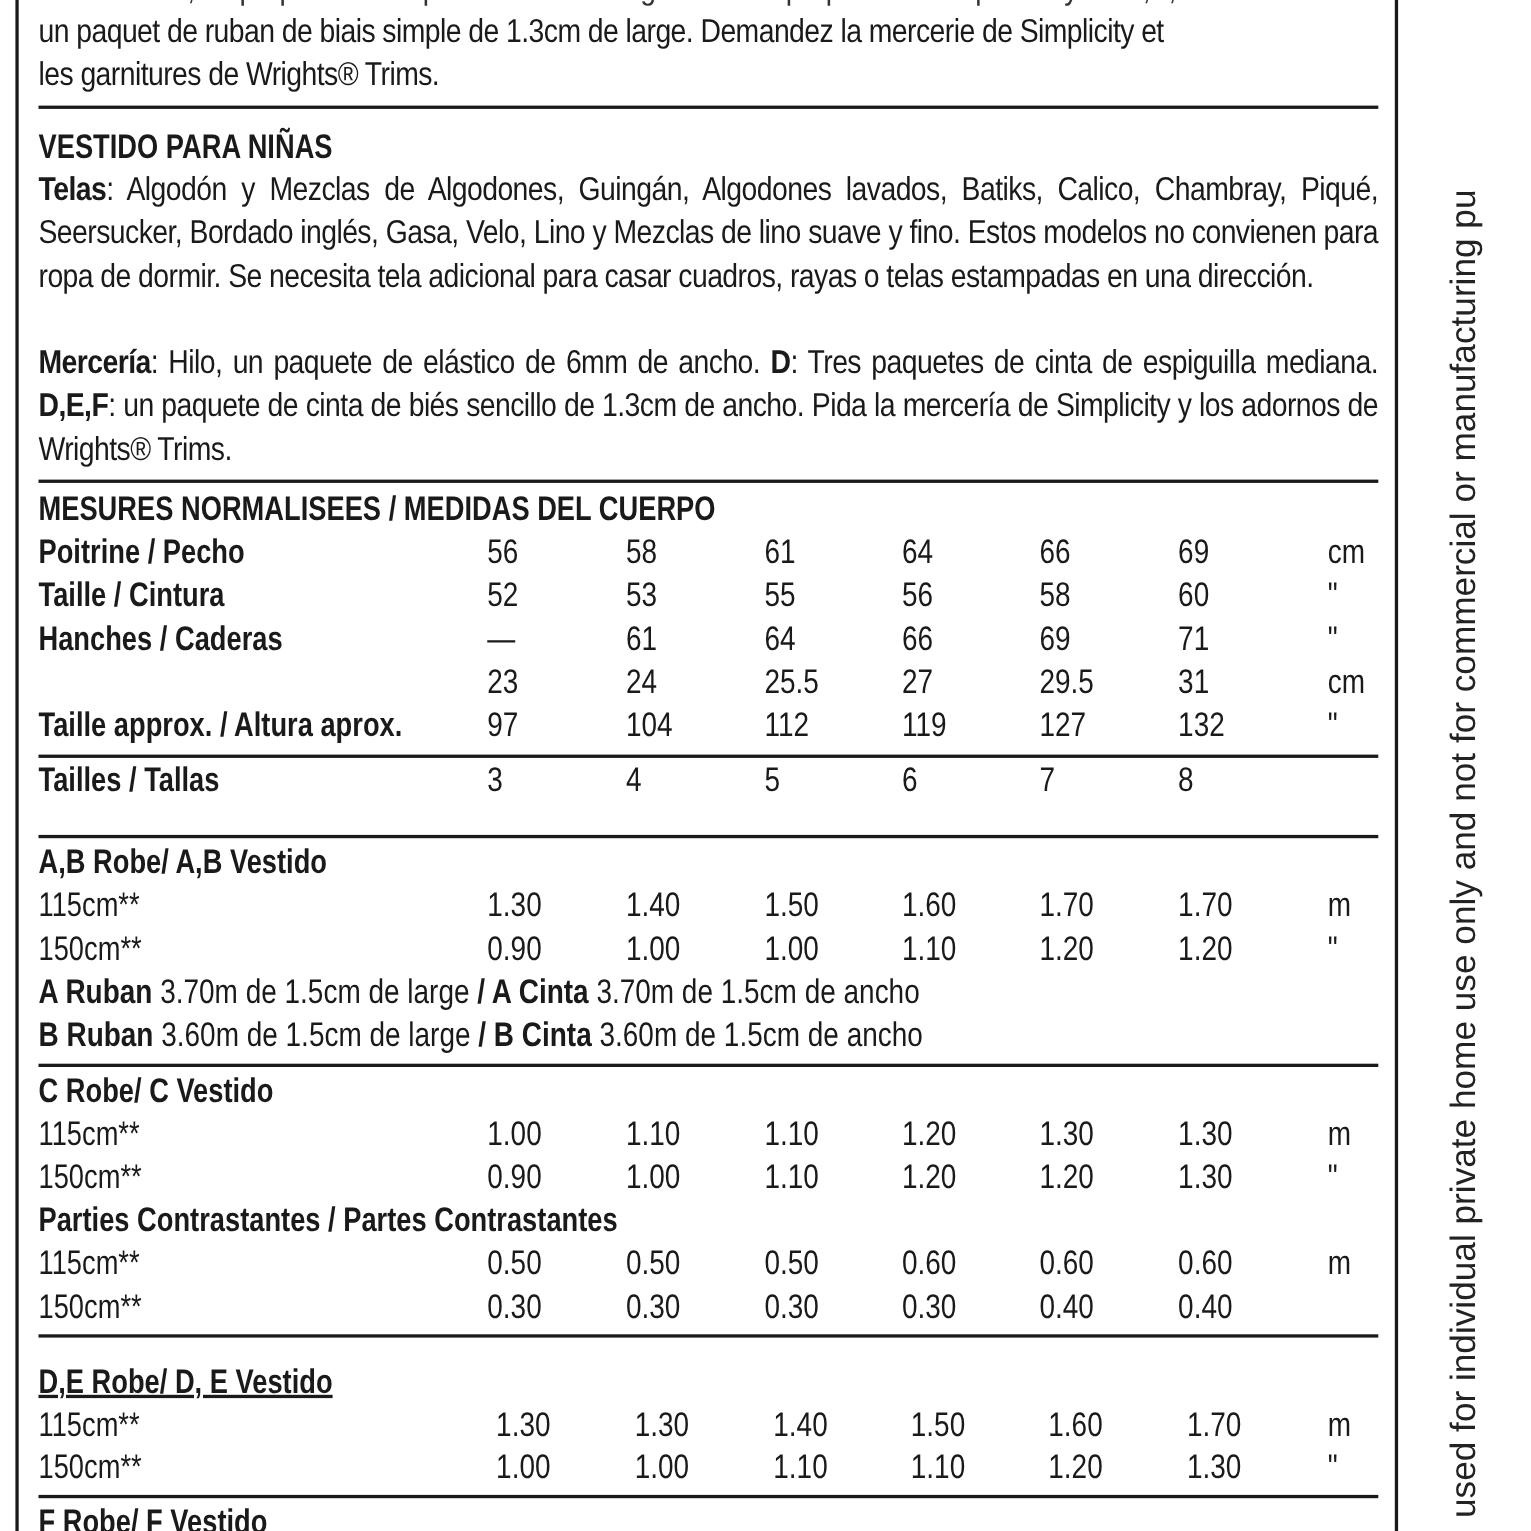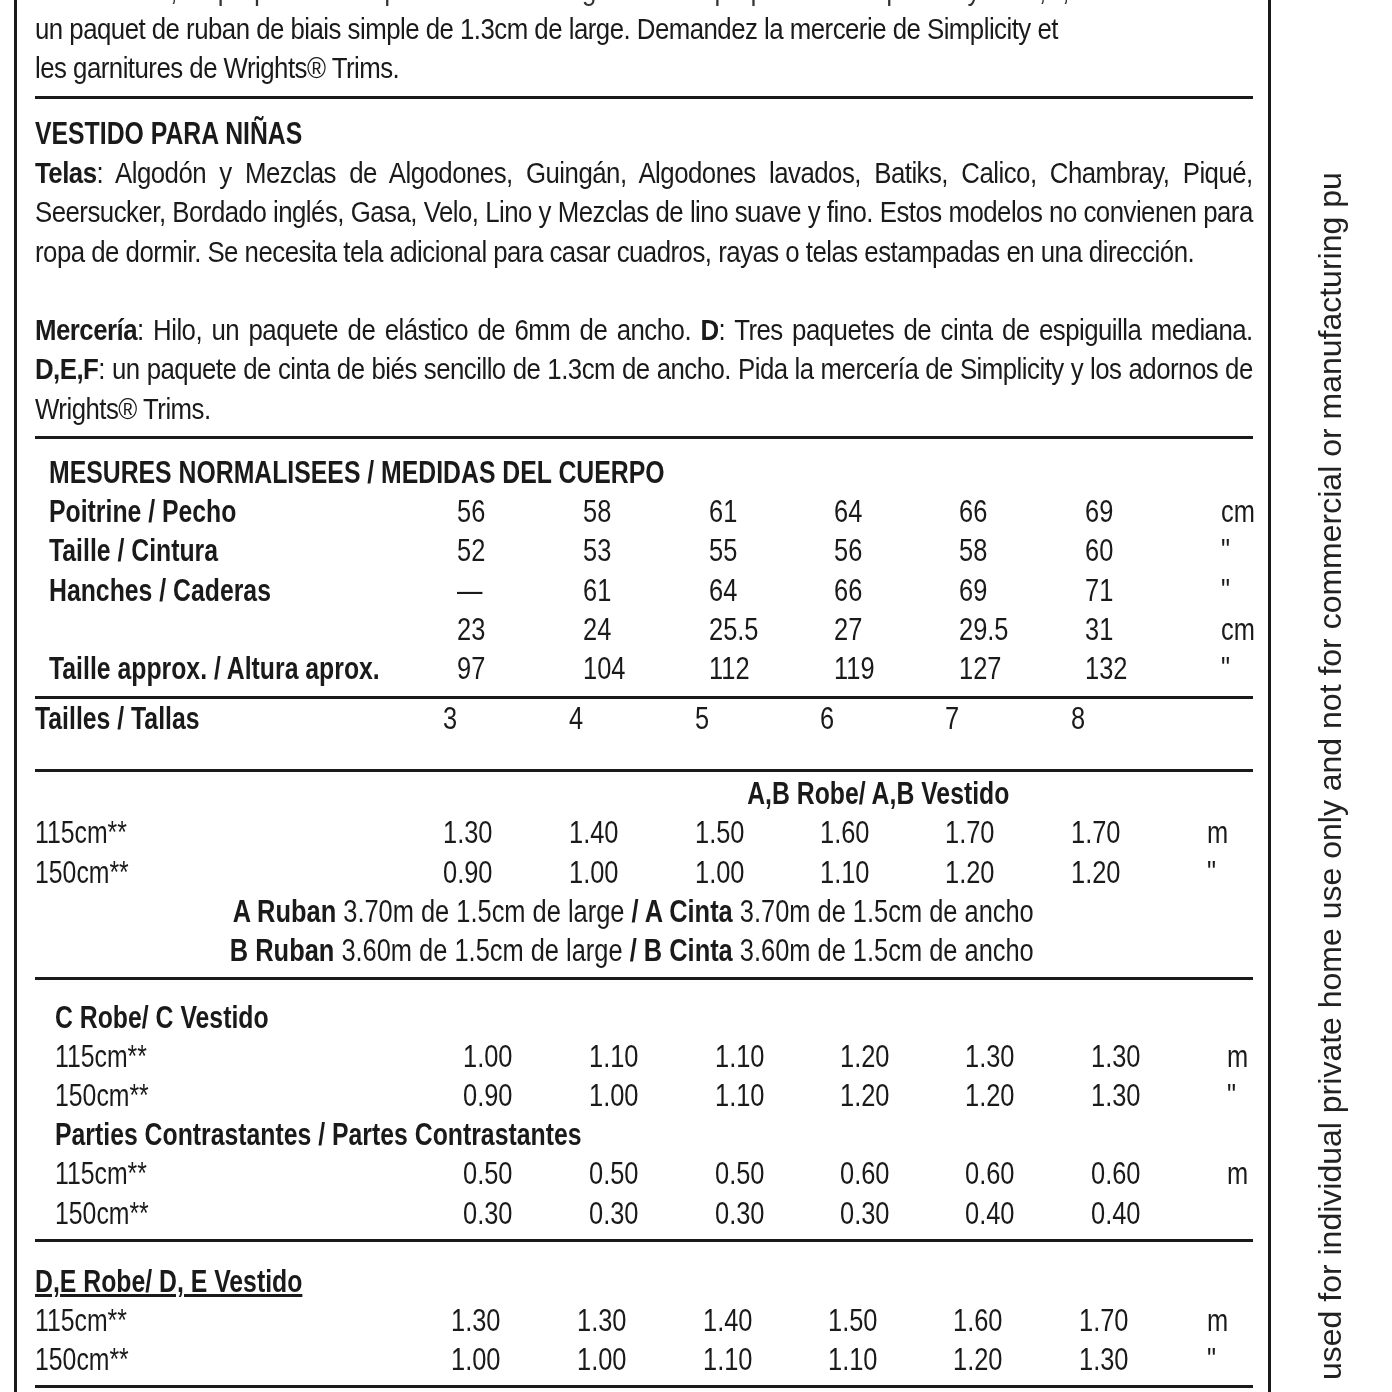--- a/index.html
+++ b/index.html
@@ -84,21 +84,21 @@
       <div class="para" style="height:157px;">
         <span class="b">Telas</span><span>: Algodón y Mezclas de Algodones, Guingán, Algodones lavados, Batiks, Calico, Chambray, Piqué, Seersucker, Bordado inglés, Gasa, Velo, Lino y Mezclas de lino suave y fino. Estos modelos no convienen para ropa de dormir. Se necesita tela adicional para casar cuadros, rayas o telas estampadas en una dirección.</span>
       </div>
       <div class="para" style="height:118px;">
         <span class="b">Mercería</span><span>: Hilo, un paquete de elástico de 6mm de ancho. </span><span class="b">D</span><span>: Tres paquetes de cinta de espiguilla mediana. </span><span class="b">D,E,F</span><span>: un paquete de cinta de biés sencillo de 1.3cm de ancho. Pida la mercería de Simplicity y los adornos de Wrights® Trims.</span>
       </div>
     </div>
 
     <div class="rule" style="margin-top:8px;"></div>
 
-    <div style="padding-top:14px;margin-left:14px;">
+    <div style="padding-top:4px;">
       <div class="heading">MESURES NORMALISEES / MEDIDAS DEL CUERPO</div>
       <div id="measure-rows">
           <div class="row">
             <span class="lbl bold">Poitrine / Pecho</span>
             <span class="v c0">56</span>
             <span class="v c1">58</span>
             <span class="v c2">61</span>
             <span class="v c3">64</span>
             <span class="v c4">66</span>
             <span class="v c5">69</span>
@@ -154,21 +154,21 @@
       <span class="v c0">3</span>
       <span class="v c1">4</span>
       <span class="v c2">5</span>
       <span class="v c3">6</span>
       <span class="v c4">7</span>
       <span class="v c5">8</span>
     </div>
 
     <div id="yardage-sections">
         <div class="rule" style="margin-top: 0px;"></div>
-        <div style="padding-top: 2px; text-align: right;">
+        <div style="padding-top: 2px;">
           <div class="heading">A,B Robe/ A,B Vestido</div>
           <div class="row">
             <span class="lbl">115cm**</span>
             <span class="v c0">1.30</span>
             <span class="v c1">1.40</span>
             <span class="v c2">1.50</span>
             <span class="v c3">1.60</span>
             <span class="v c4">1.70</span>
             <span class="v c5">1.70</span>
             <span class="u">m</span>
@@ -180,21 +180,21 @@
             <span class="v c2">1.00</span>
             <span class="v c3">1.10</span>
             <span class="v c4">1.20</span>
             <span class="v c5">1.20</span>
             <span class="u">"</span>
           </div>
           <div class="ribbon"><span class="b">A Ruban</span><span> 3.70m de 1.5cm de large </span><span class="b">/ </span><span class="b">A Cinta</span><span> 3.70m de 1.5cm de ancho</span></div>
           <div class="ribbon"><span class="b">B Ruban</span><span> 3.60m de 1.5cm de large </span><span class="b">/ </span><span class="b">B Cinta</span><span> 3.60m de 1.5cm de ancho</span></div>
         </div>
         <div class="rule" style="margin-top: 6px;"></div>
-        <div style="padding-top: 18px; margin-left: 20px;">
+        <div style="padding-top: 2px;">
           <div class="heading">C Robe/ C Vestido</div>
           <div class="row">
             <span class="lbl">115cm**</span>
             <span class="v c0">1.00</span>
             <span class="v c1">1.10</span>
             <span class="v c2">1.10</span>
             <span class="v c3">1.20</span>
             <span class="v c4">1.30</span>
             <span class="v c5">1.30</span>
             <span class="u">m</span>

